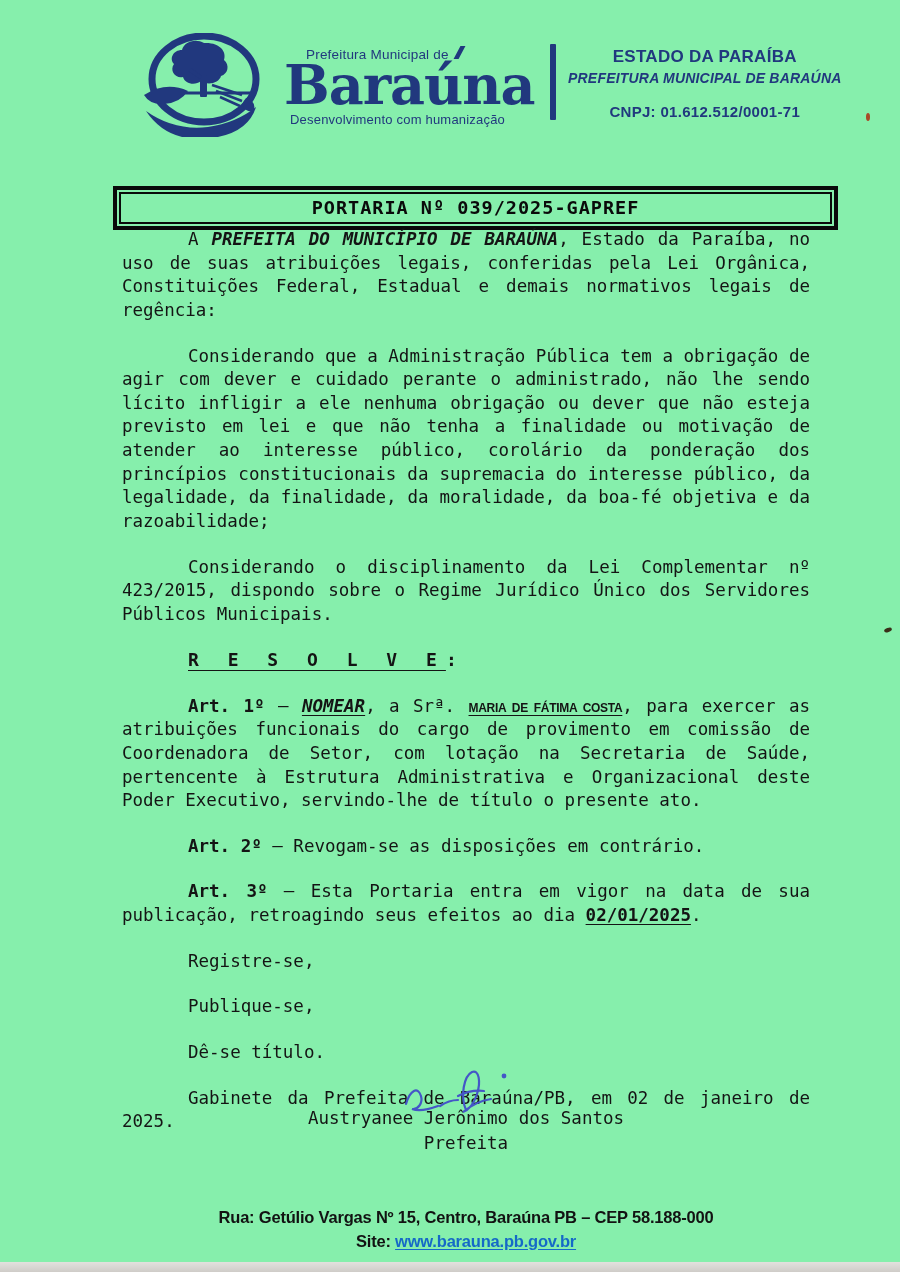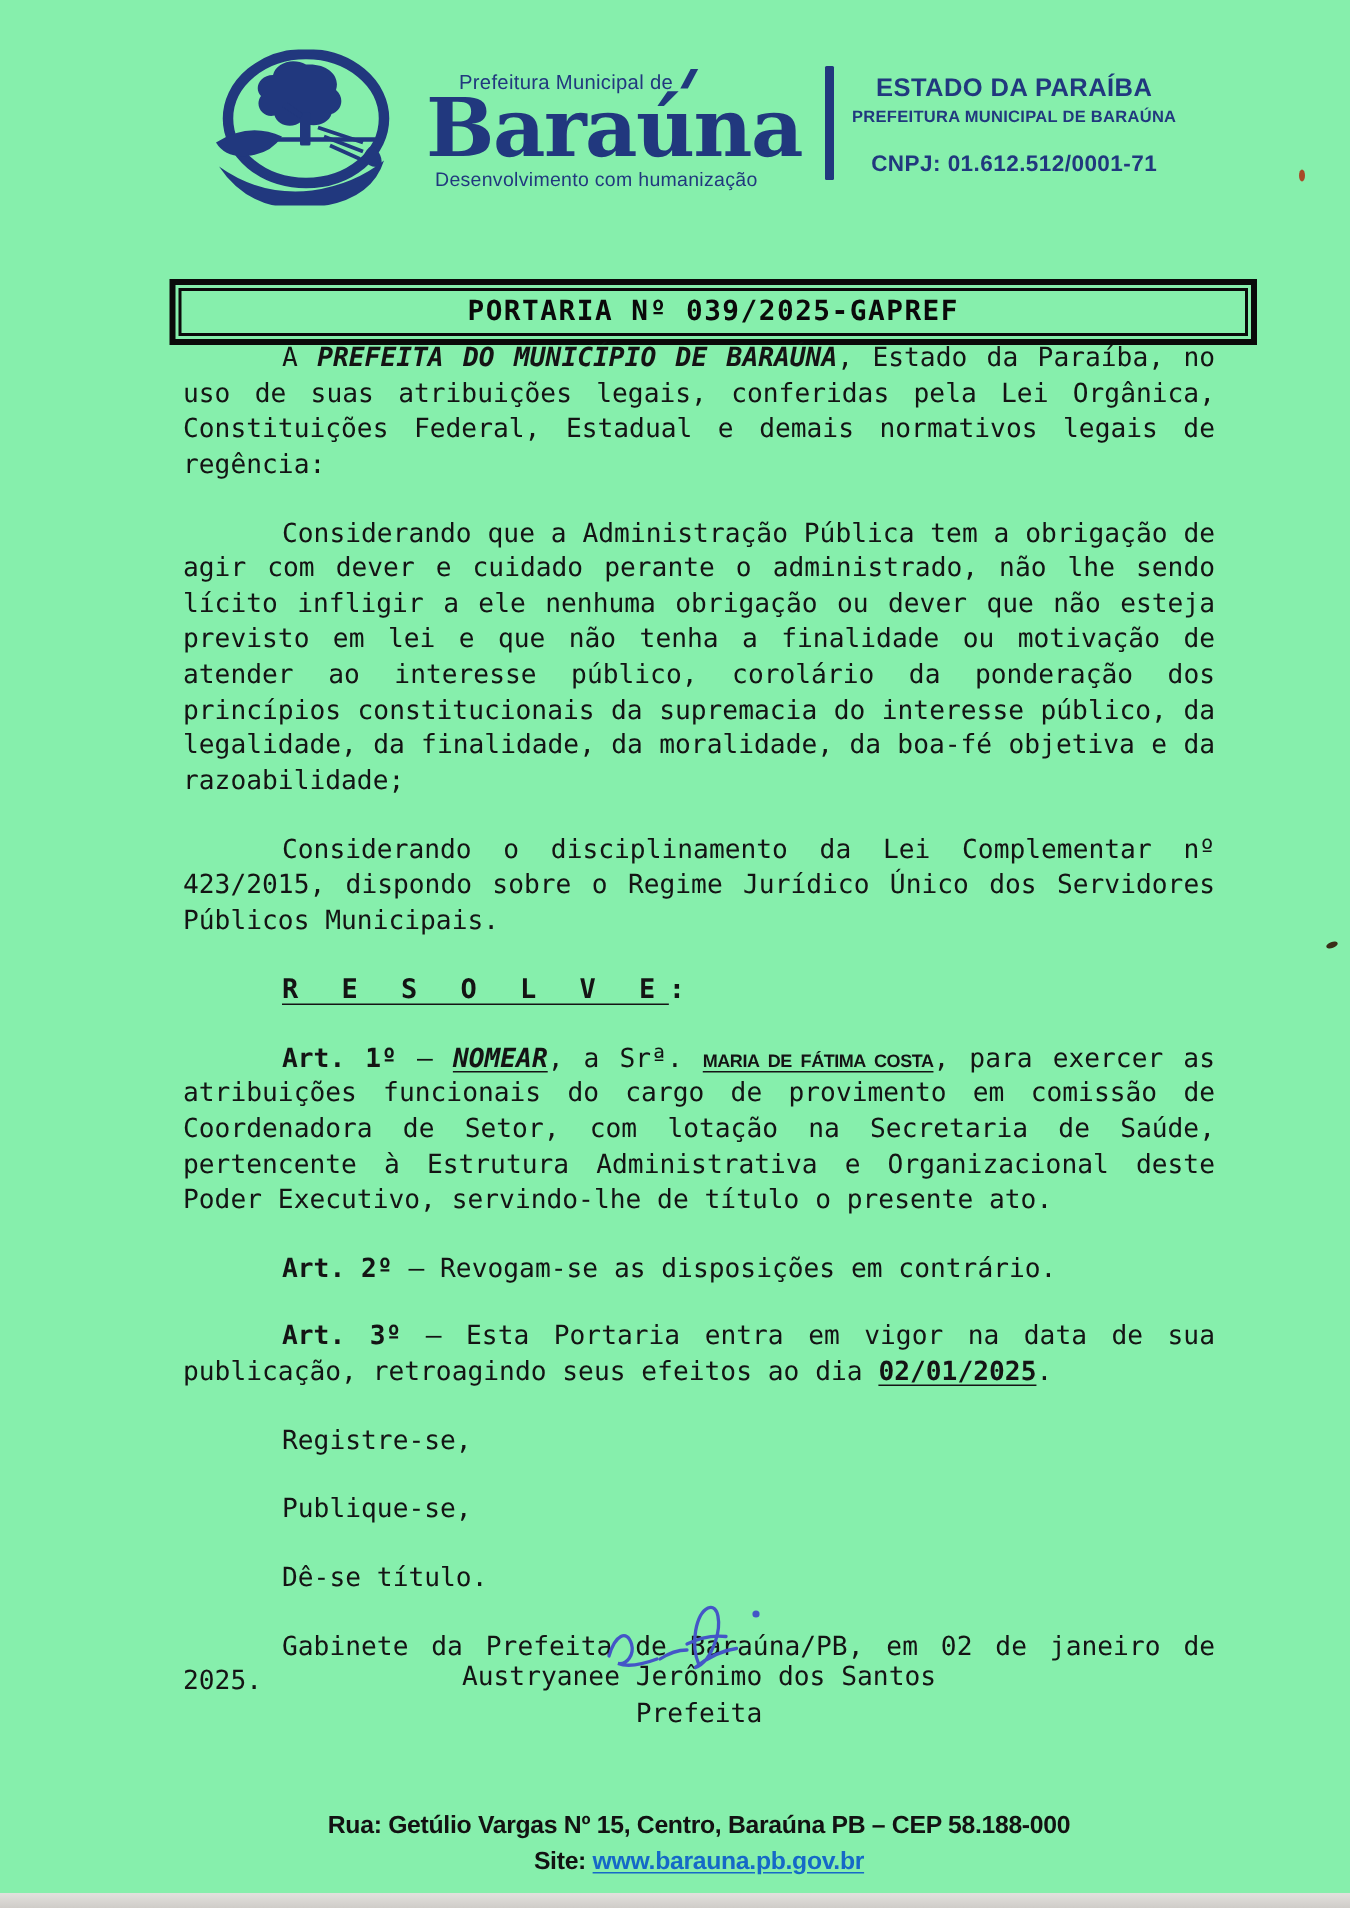--- a/index.html
+++ b/index.html
@@ -40,21 +40,21 @@
   .hdr-divider{
     flex:0 0 auto;width:6px;height:76px;background:#21387e;
     margin:0 12px 10px 14px;border-radius:1px;
   }
   .hdr-right{
     flex:0 0 auto;text-align:center;color:#21387e;
     font-family:"Liberation Sans",sans-serif;font-weight:bold;
     margin-top:-8px;
   }
   .hdr-right .l1{font-size:17px;letter-spacing:.3px;}
-  .hdr-right .l2{font-size:11px;letter-spacing:.2px;margin-top:3px;}
+  .hdr-right .l2{font-size:14px;letter-spacing:.2px;margin-top:3px;font-style:italic;}
   .hdr-right .l3{font-size:15px;letter-spacing:.3px;margin-top:17px;}
   
   .title-box{
     position:absolute;top:149px;left:113px;width:725px;
     border:4px solid #0a0a0a;padding:2px;box-sizing:border-box;margin-top:37px;
   }
   .title-inner{
     border:2px solid #0a0a0a;
     text-align:center;padding:3px 0 4px 0;
     font-weight:bold;font-size:18.5px;letter-spacing:1px;color:#0a0a0a;

